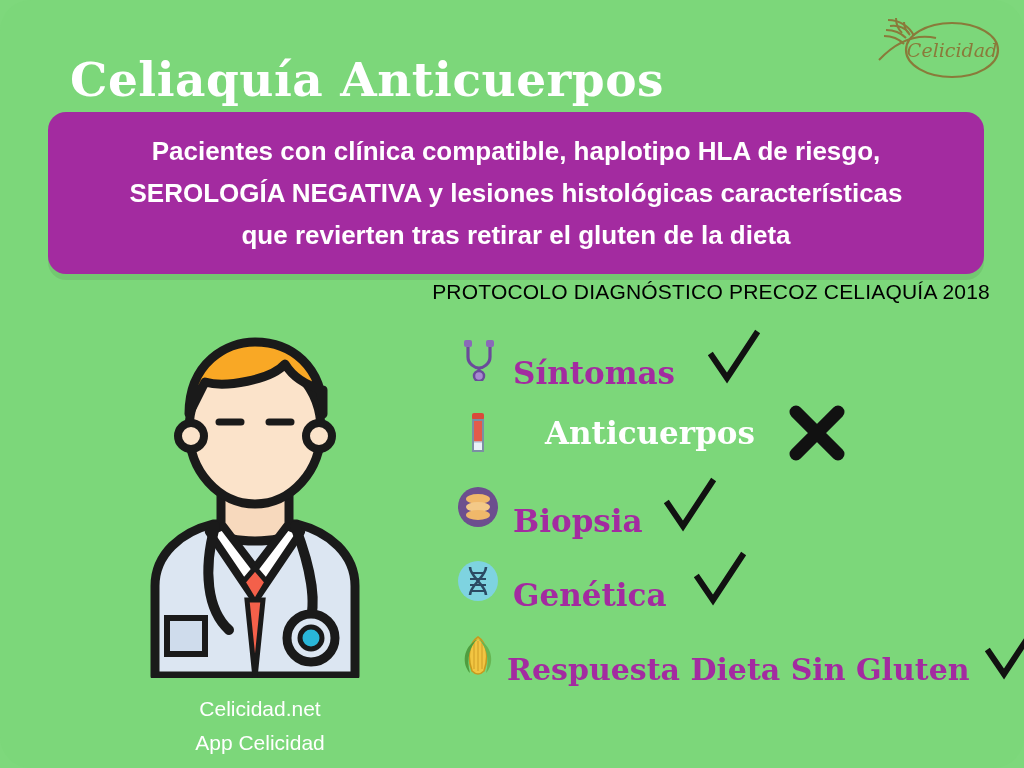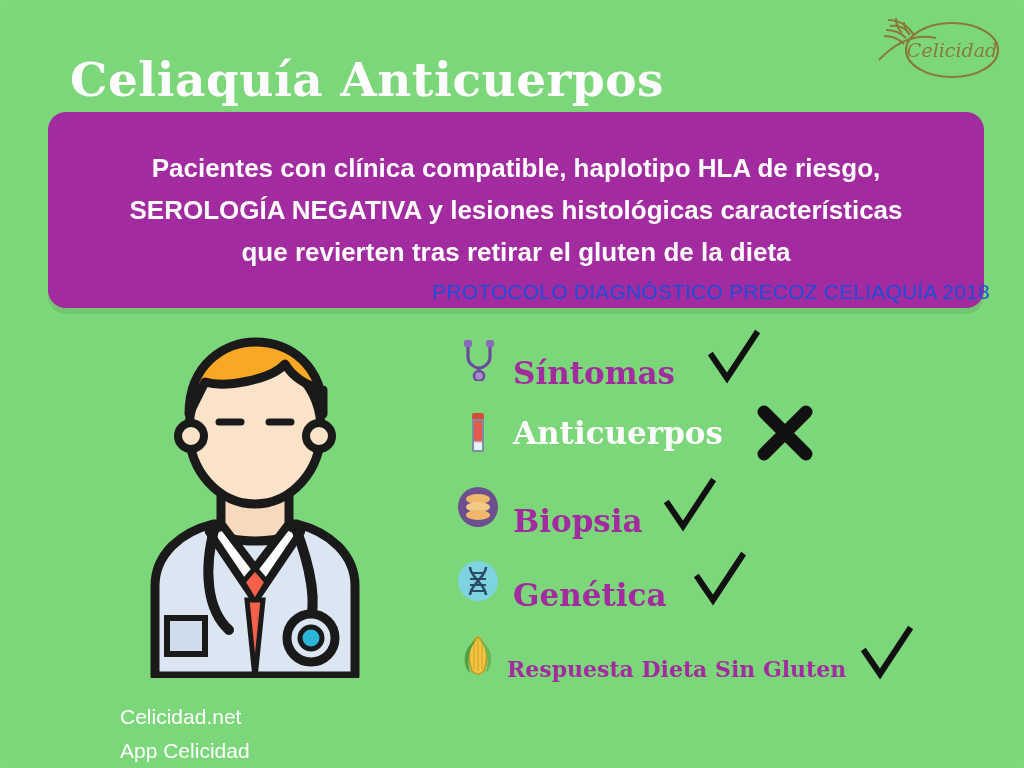--- a/index.html
+++ b/index.html
@@ -43,21 +43,21 @@
     letter-spacing: 0.5px;
     white-space: nowrap;
   }
 
   
   .banner {
     position: absolute;
     top: 112px;
     left: 48px;
     width: 936px;
-    height: 196px;
+    height: 162px;
     background: #a32ba0;
     border-radius: 18px;
     box-shadow: 0 6px 0 rgba(0,0,0,0.07);
     display: flex;
     flex-direction: column;
     align-items: center;
     justify-content: center;
     box-sizing: border-box;
     padding: 6px 24px;
   }
@@ -71,21 +71,21 @@
     white-space: nowrap;
   }
 
   
   .protocol {
     position: absolute;
     top: 280px;
     right: 34px;
     font-family: "Liberation Sans", sans-serif;
     font-size: 21px;
-    color: #1d4ed8;
+    color: #000000;
     letter-spacing: 0.2px;
     white-space: nowrap;
   }
 
   
   .doctor {
     position: absolute;
     top: 318px;
     left: 95px;
     width: 320px;
@@ -116,48 +116,48 @@
     margin-right: 12px;
   }
   .row-icon svg { display: block; }
   .row-label {
     font-family: "DejaVu Serif", serif;
     font-weight: bold;
     font-size: 31px;
     white-space: nowrap;
   }
   .label-purple { color: #a32ba0; margin-top: 28px; }
-  .label-white  { color: #ffffff; }
+  .label-white  { color: #ffffff; margin-left: 32px; }
   .row-mark {
     margin-left: 16px;
     width: 64px;
     height: 64px;
     flex: 0 0 64px;
     display: flex;
     align-items: center;
     justify-content: center;
   }
   .row-mark svg { display: block; }
 
   
   .row-sintomas .row-mark { margin-left: 26px; }
   .row-anticuerpos .row-mark { margin-left: 30px; }
   .row-genetica .row-mark { margin-left: 20px; }
   .row-biopsia .row-mark { margin-left: 14px; }
-  .row-respuesta .row-label { font-size: 22px; }
+  .row-respuesta .row-label { font-size: 30px; }
   .row-respuesta .row-mark { margin-left: 8px; }
   .row-respuesta .row-icon { margin-right: 6px; }
 
   
   .footer {
     position: absolute;
     left: 120px;
     top: 692px;
     width: 280px;
-    margin-top: 8px;
+    text-align: center;
   }
   .footer div {
     color: #ffffff;
     font-family: "Liberation Sans", sans-serif;
     font-size: 21px;
     line-height: 34px;
   }
 </style>
 </head>
 <body>

